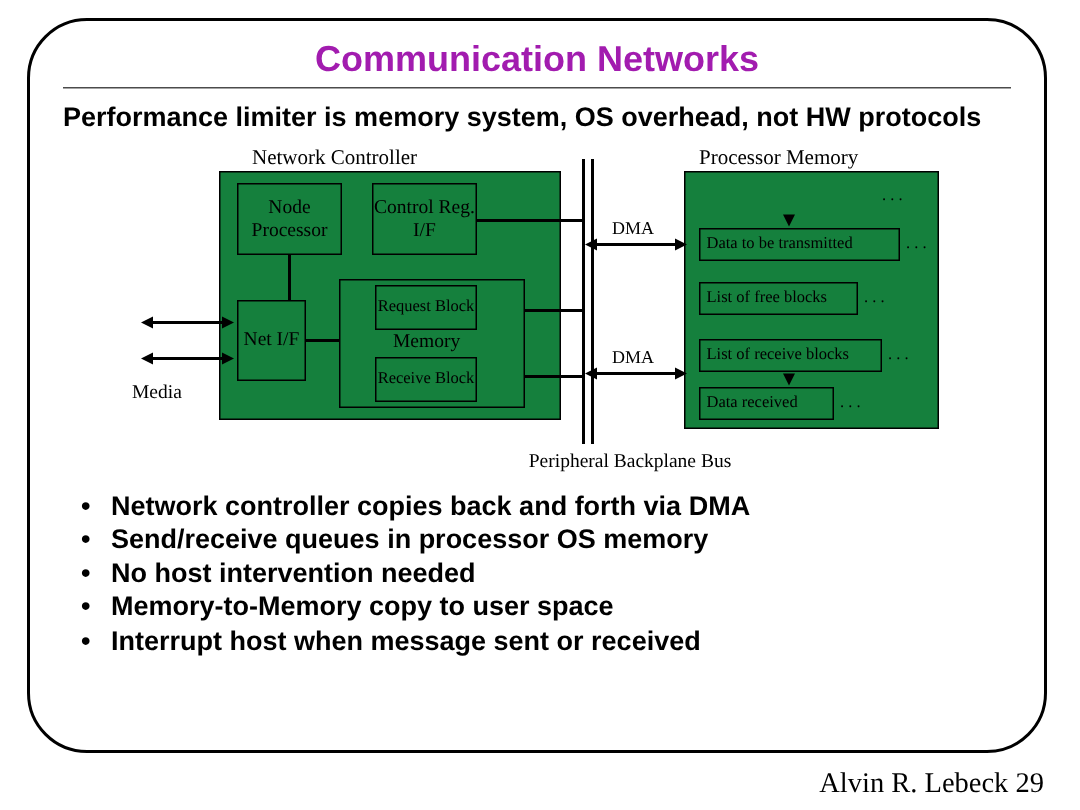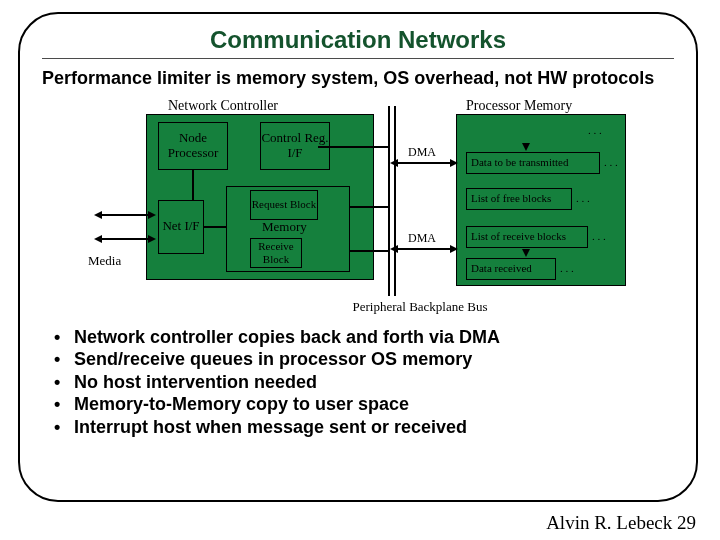--- a/index.html
+++ b/index.html
@@ -15,21 +15,21 @@
     left: 18px;
     top: 12px;
     width: 680px;
     height: 490px;
     border: 2.5px solid #000;
     border-radius: 40px;
     box-sizing: border-box;
     padding: 10px 22px 12px 22px;
   }
   .title {
-    color: #14532d;
+    color: #a21caf;
     font-weight: bold;
     font-size: 24px;
     text-align: center;
     margin: 2px 0 4px 0;
   }
   .title-rule {
     border: none;
     border-top: 1.5px solid #4b4b4b;
     margin: 0 0 8px 0;
   }
@@ -94,32 +94,32 @@
 
     <div class="d-line" style="left:300px; top:8px; width:2px; height:190px;"></div>
     <div class="d-line" style="left:306px; top:8px; width:2px; height:190px;"></div>
     <div class="d-text" style="left:252px; top:202px; width:160px; text-align:center;">Peripheral Backplane Bus</div>
 
     <div class="d-box" style="left:58px; top:16px; width:228px; height:166px; justify-content:flex-start; align-items:flex-start;"></div>
     <div class="d-text" style="left:80px; top:0px; font-size:14px;">Network Controller</div>
 
     <div class="d-box" style="left:70px; top:24px; width:70px; height:48px;">Node Processor</div>
 
-    <div class="d-box" style="left:172px; top:24px; width:70px; height:48px;">Control Reg. I/F</div>
+    <div class="d-box" style="left:160px; top:24px; width:70px; height:48px;">Control Reg. I/F</div>
 
     <div class="d-line" style="left:230px; top:48px; width:70px; height:2px;"></div>
 
     <div class="d-box" style="left:70px; top:102px; width:46px; height:54px;">Net I/F</div>
 
     <div class="d-box" style="left:138px; top:88px; width:124px; height:86px; align-items:flex-start; padding-top:0;"></div>
     <div class="d-text" style="left:174px; top:122px;">Memory</div>
 
     <div class="d-box" style="left:162px; top:92px; width:68px; height:30px; font-size:11px;">Request Block</div>
 
-    <div class="d-box" style="left:162px; top:140px; width:52px; height:30px; font-size:11px;">Receive Block</div>
+    <div class="d-box" style="left:162px; top:140px; width:68px; height:30px; font-size:11px;">Receive Block</div>
 
     <div class="d-line" style="left:262px; top:108px; width:38px; height:2px;"></div>
     <div class="d-line" style="left:262px; top:152px; width:38px; height:2px;"></div>
 
     <div class="d-line" style="left:104px; top:72px; width:2px; height:30px;"></div>
 
     <div class="d-line" style="left:116px; top:128px; width:22px; height:2px;"></div>
 
     <div class="d-line" style="left:12px; top:116px; width:50px; height:2px;"></div>
     <div class="arr-r" style="left:60px; top:113px;"></div>

